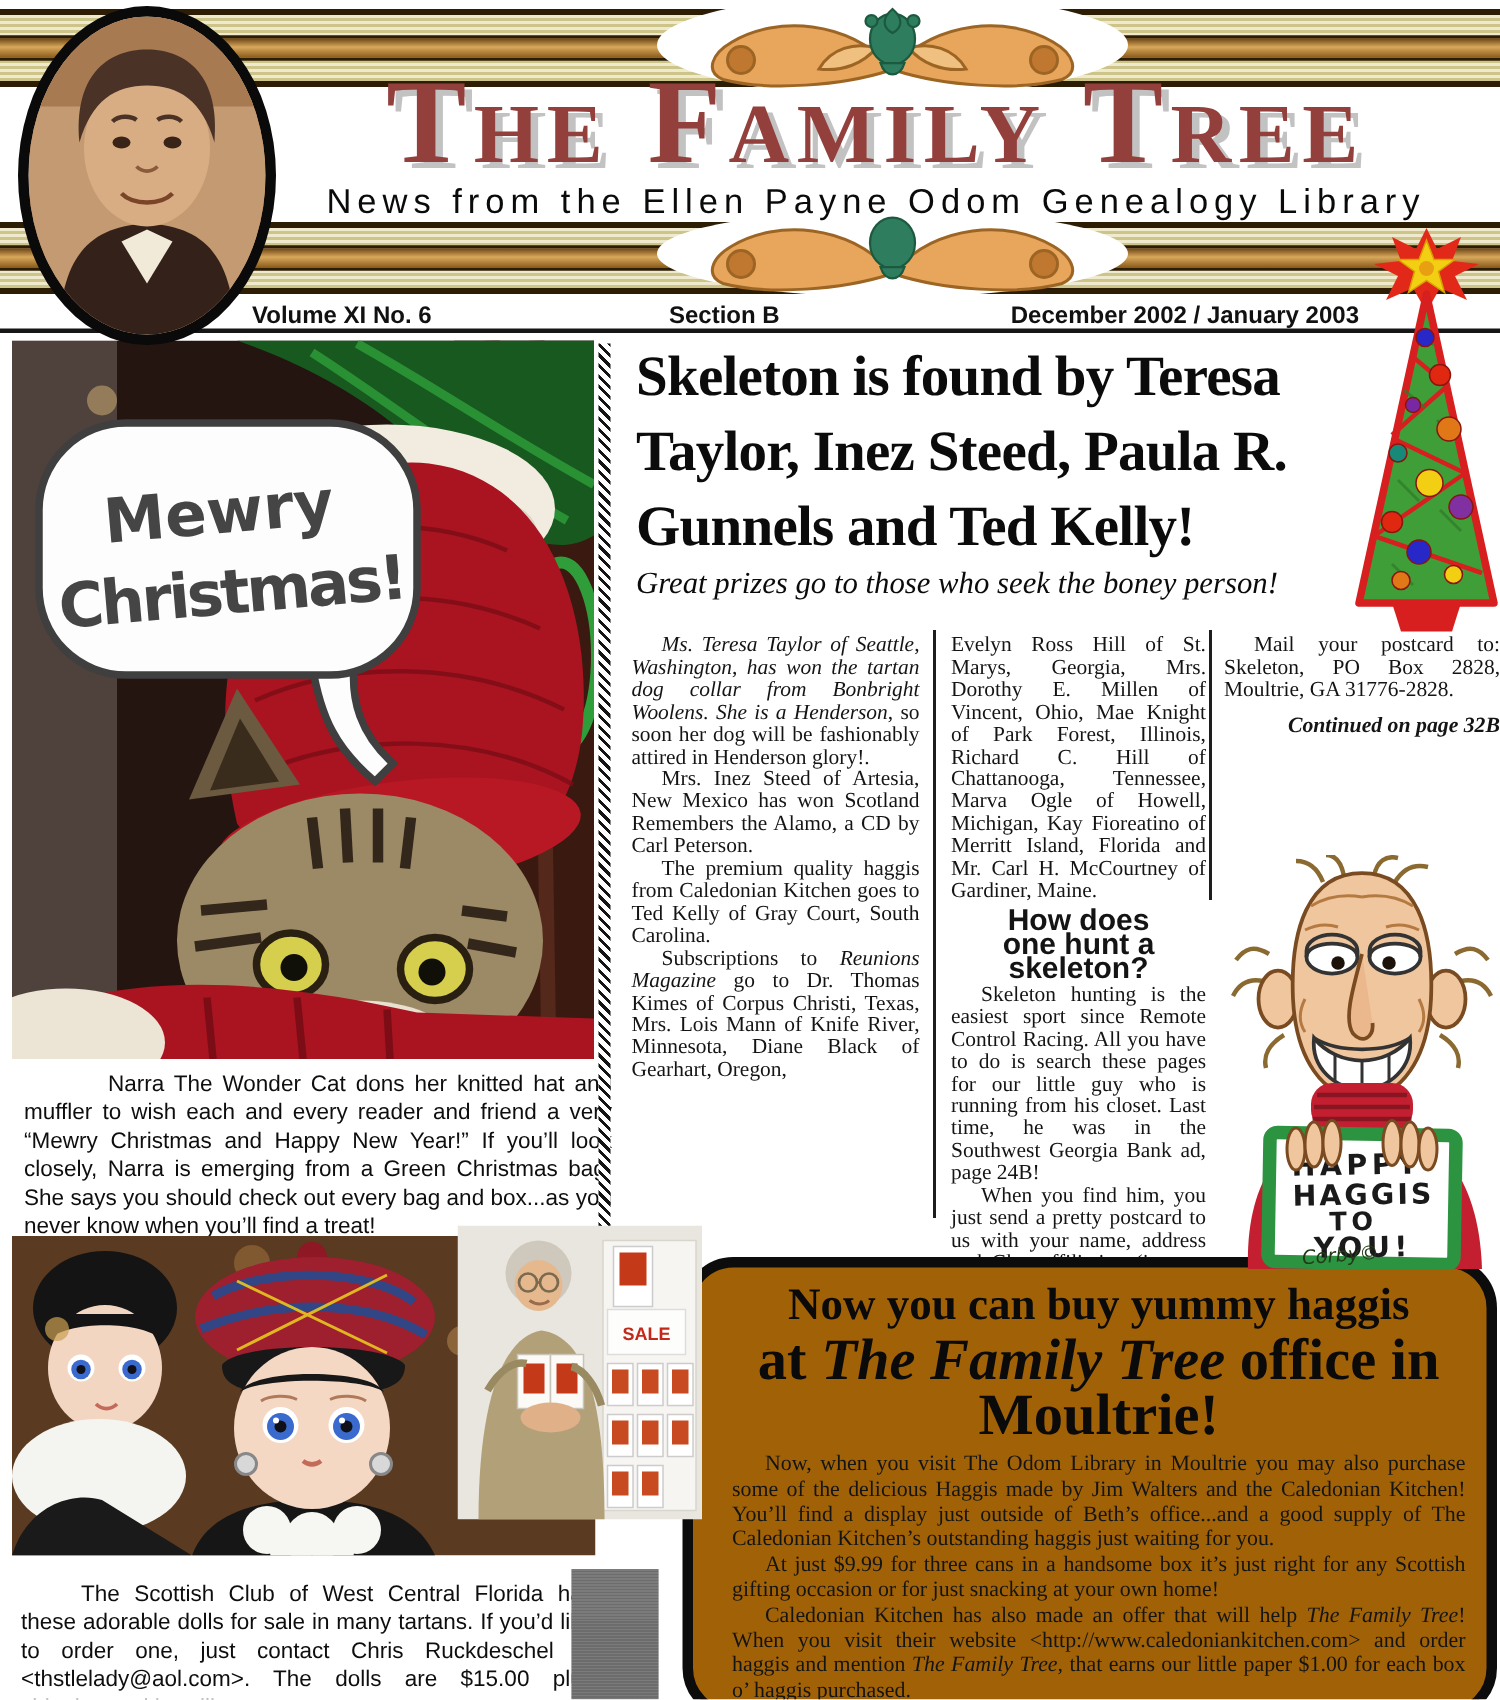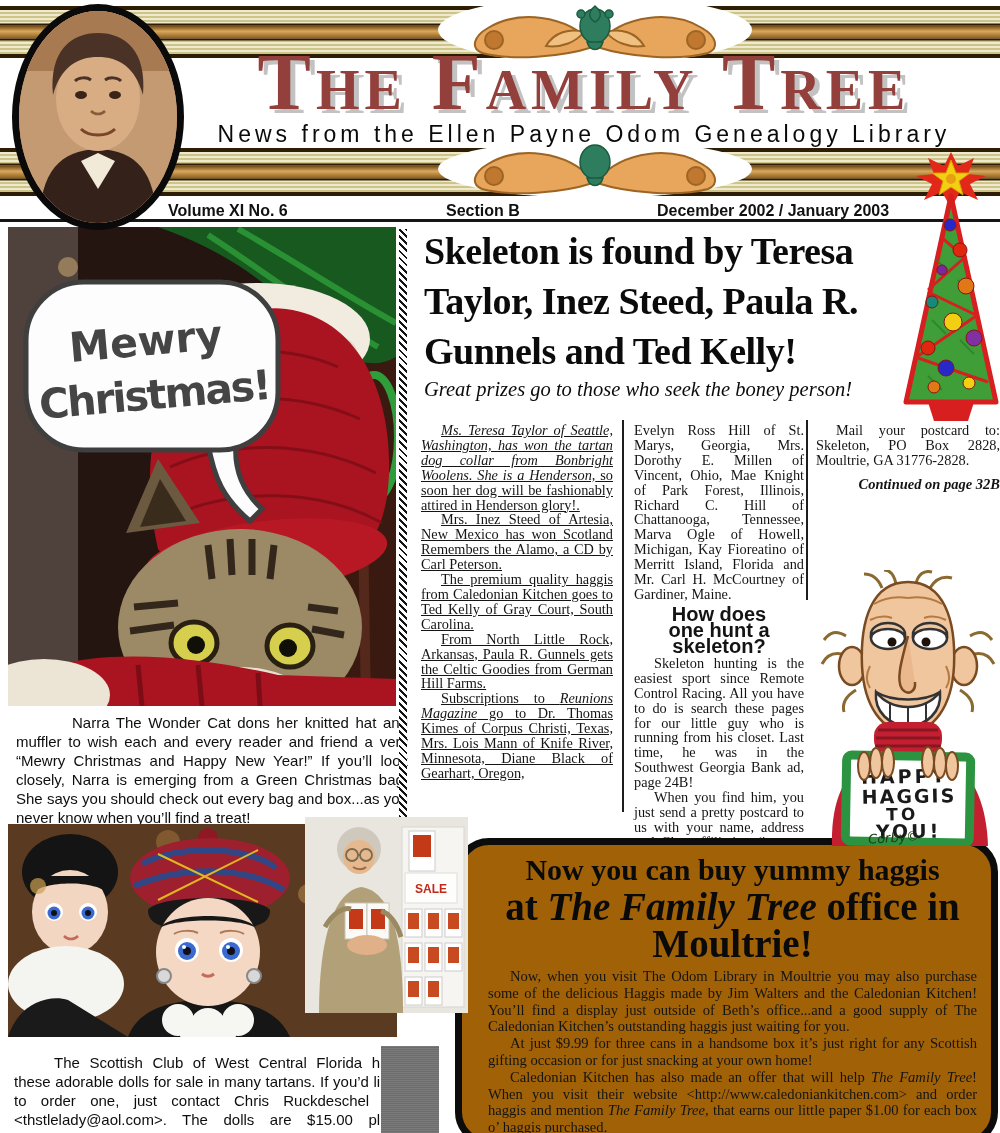--- a/index.html
+++ b/index.html
@@ -23,39 +23,39 @@
         border:7px solid #0a0a0a;overflow:hidden;z-index:3;
         background:radial-gradient(circle at 45% 35%,#d9b48c,#9a6a44);}
   #title{position:absolute;left:180px;top:42px;width:808px;text-align:center;z-index:2;
         font-weight:bold;font-variant:small-caps;font-size:80px;line-height:1;
         color:#93403c;letter-spacing:5px;text-shadow:5px 4px 0 #c2c2c2;}
   #subtitle{position:absolute;left:180px;top:121px;width:808px;text-align:center;z-index:2;
         font-size:23px;color:#0a0a0a;letter-spacing:4px;}
   .vol{position:absolute;top:202px;font-weight:bold;font-size:16px;
         font-family:"Liberation Sans",sans-serif;color:#111;z-index:2;}
   #vol-volume{left:168px;} #vol-section{left:446px;}
-  #vol-date{left:640px;width:266px;text-align:center;}
+  #vol-date{left:640px;width:266px;text-align:right;}
   #hrule{position:absolute;left:0;top:219px;width:1000px;height:3px;background:#161616;z-index:1;}
   #tree{position:absolute;left:898px;top:150px;z-index:4;}
   
   #cat-photo{position:absolute;left:8px;top:227px;z-index:1;}
   #squiggle{position:absolute;left:399px;top:229px;width:8px;height:631px;z-index:1;
         background:repeating-linear-gradient(45deg,#141414 0 2px,#ffffff 2px 5px);}
   #cat-caption{position:absolute;left:16px;top:713px;width:392px;font-size:15px;line-height:19px;
         text-align:justify;text-indent:56px;color:#0e0e0e;}
   
   #headline{position:absolute;left:424px;top:226px;width:500px;font-weight:bold;font-size:38px;
         line-height:50px;letter-spacing:-0.5px;color:#0b0b0b;z-index:2;}
   #headline span{display:block;}
   #subhead{position:absolute;left:424px;top:378px;width:470px;font-weight:normal;font-style:italic;
         font-size:20.5px;color:#0b0b0b;z-index:2;}
   .bodycol{position:absolute;top:423px;font-size:14.3px;line-height:14.9px;text-align:justify;color:#141414;}
   .bodycol p{margin:0;text-indent:20px;}
   .bodycol p.cont{text-indent:0;}
-  #col1{left:421px;width:192px;text-decoration:underline;} #col2{left:634px;width:170px;} #col3{left:816px;width:184px;}
+  #col1{left:421px;width:192px;} #col2{left:634px;width:170px;} #col3{left:816px;width:184px;}
   .colrule{position:absolute;width:2px;background:#1d1d1d;z-index:0;}
   #rule1{left:622px;top:420px;height:392px;} #rule2{left:806px;top:420px;height:180px;}
   .hunt-head{display:block;text-align:center;font-family:"Liberation Sans",sans-serif;
         font-weight:bold;font-size:20px;line-height:16px;margin:4px 0 2px 0;text-indent:0;}
   #continued{margin-top:9px;text-align:right;font-style:italic;font-weight:700;font-size:14.5px;text-indent:0;}
   
   #cartoon{position:absolute;left:812px;top:570px;z-index:5;}
   #cartoon-sig{position:absolute;left:868px;top:830px;z-index:6;font-style:italic;font-size:13px;
         color:#233a18;transform:rotate(-4deg);font-family:"DejaVu Sans",sans-serif;}
   
@@ -236,21 +236,20 @@
   </div>
   <div id="subhead">Great prizes go to those who seek the boney person!</div>
 
   <div id="rule1" class="colrule"></div>
   <div id="rule2" class="colrule"></div>
 
   <div id="col1" class="bodycol">
     <p><span class="it">Ms. Teresa Taylor of Seattle, Washington, has won the tartan dog collar from Bonbright Woolens.  She is a Henderson,</span><span> so soon her dog will be fashionably attired in Henderson glory!.</span></p>
     <p>Mrs. Inez Steed of Artesia, New Mexico has won Scotland Remembers the Alamo, a CD by Carl Peterson.</p>
     <p>The premium quality haggis from Caledonian Kitchen goes to Ted Kelly of Gray Court, South Carolina.</p>
-    <p>From North Little Rock, Arkansas, Paula R. Gunnels gets the Celtic Goodies from German Hill Farms.</p>
     <p><span>Subscriptions to </span><span class="it">Reunions Magazine</span><span> go to Dr. Thomas Kimes of Corpus Christi, Texas, Mrs. Lois Mann of Knife River, Minnesota, Diane Black of Gearhart, Oregon,</span></p>
   </div>
 
   <div id="col2" class="bodycol">
     <p class="cont">Evelyn Ross Hill of St. Marys, Georgia, Mrs. Dorothy E. Millen of Vincent, Ohio, Mae Knight of Park Forest, Illinois, Richard C. Hill of Chattanooga, Tennessee, Marva Ogle of Howell, Michigan, Kay Fioreatino of Merritt Island, Florida and Mr. Carl H. McCourtney of Gardiner, Maine.</p>
     <span class="hunt-head">
       <span style="display:block">How does</span>
       <span style="display:block">one hunt a skeleton?</span>
     </span>
     <p>Skeleton hunting is the easiest sport since Remote Control Racing.  All you have to do is search these pages for our little guy who is running from his closet.  Last time, he was in the Southwest Georgia Bank ad, page 24B!</p>

